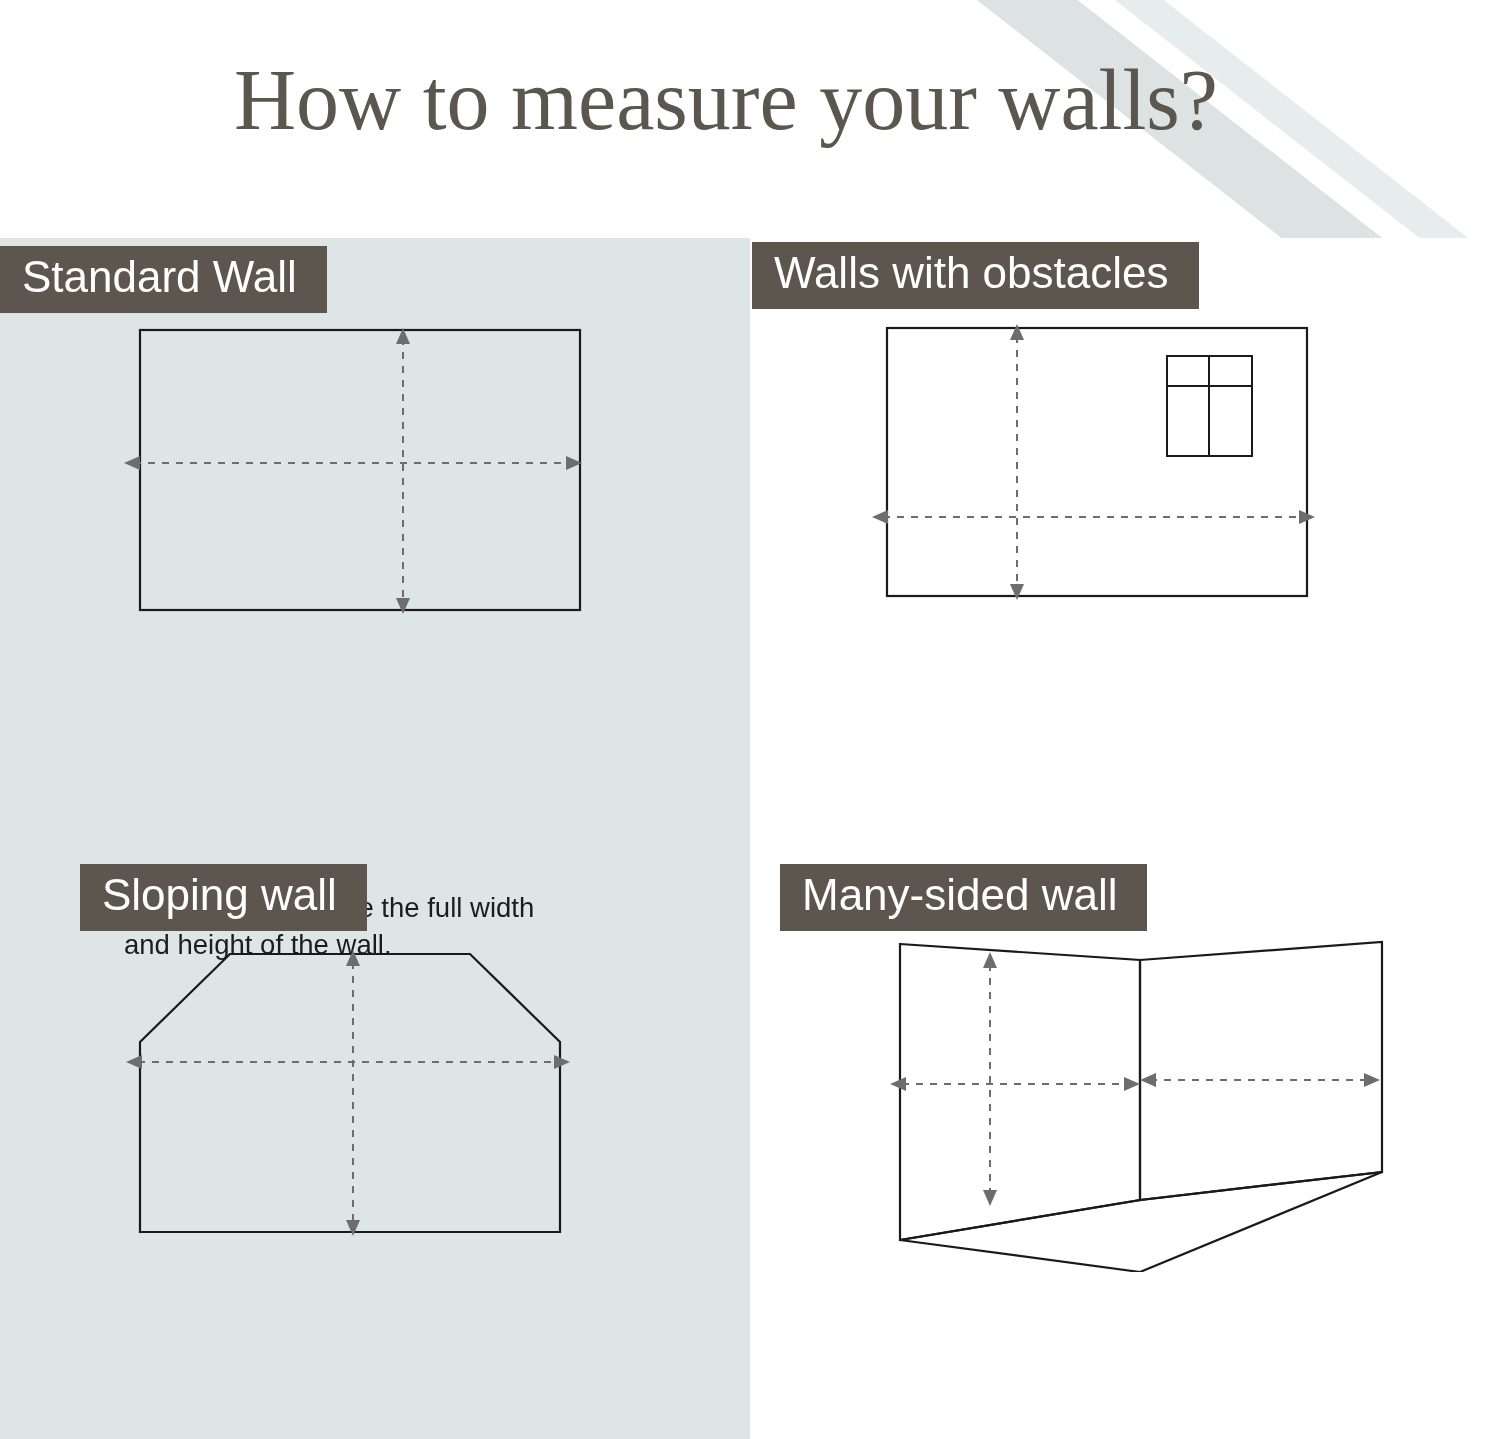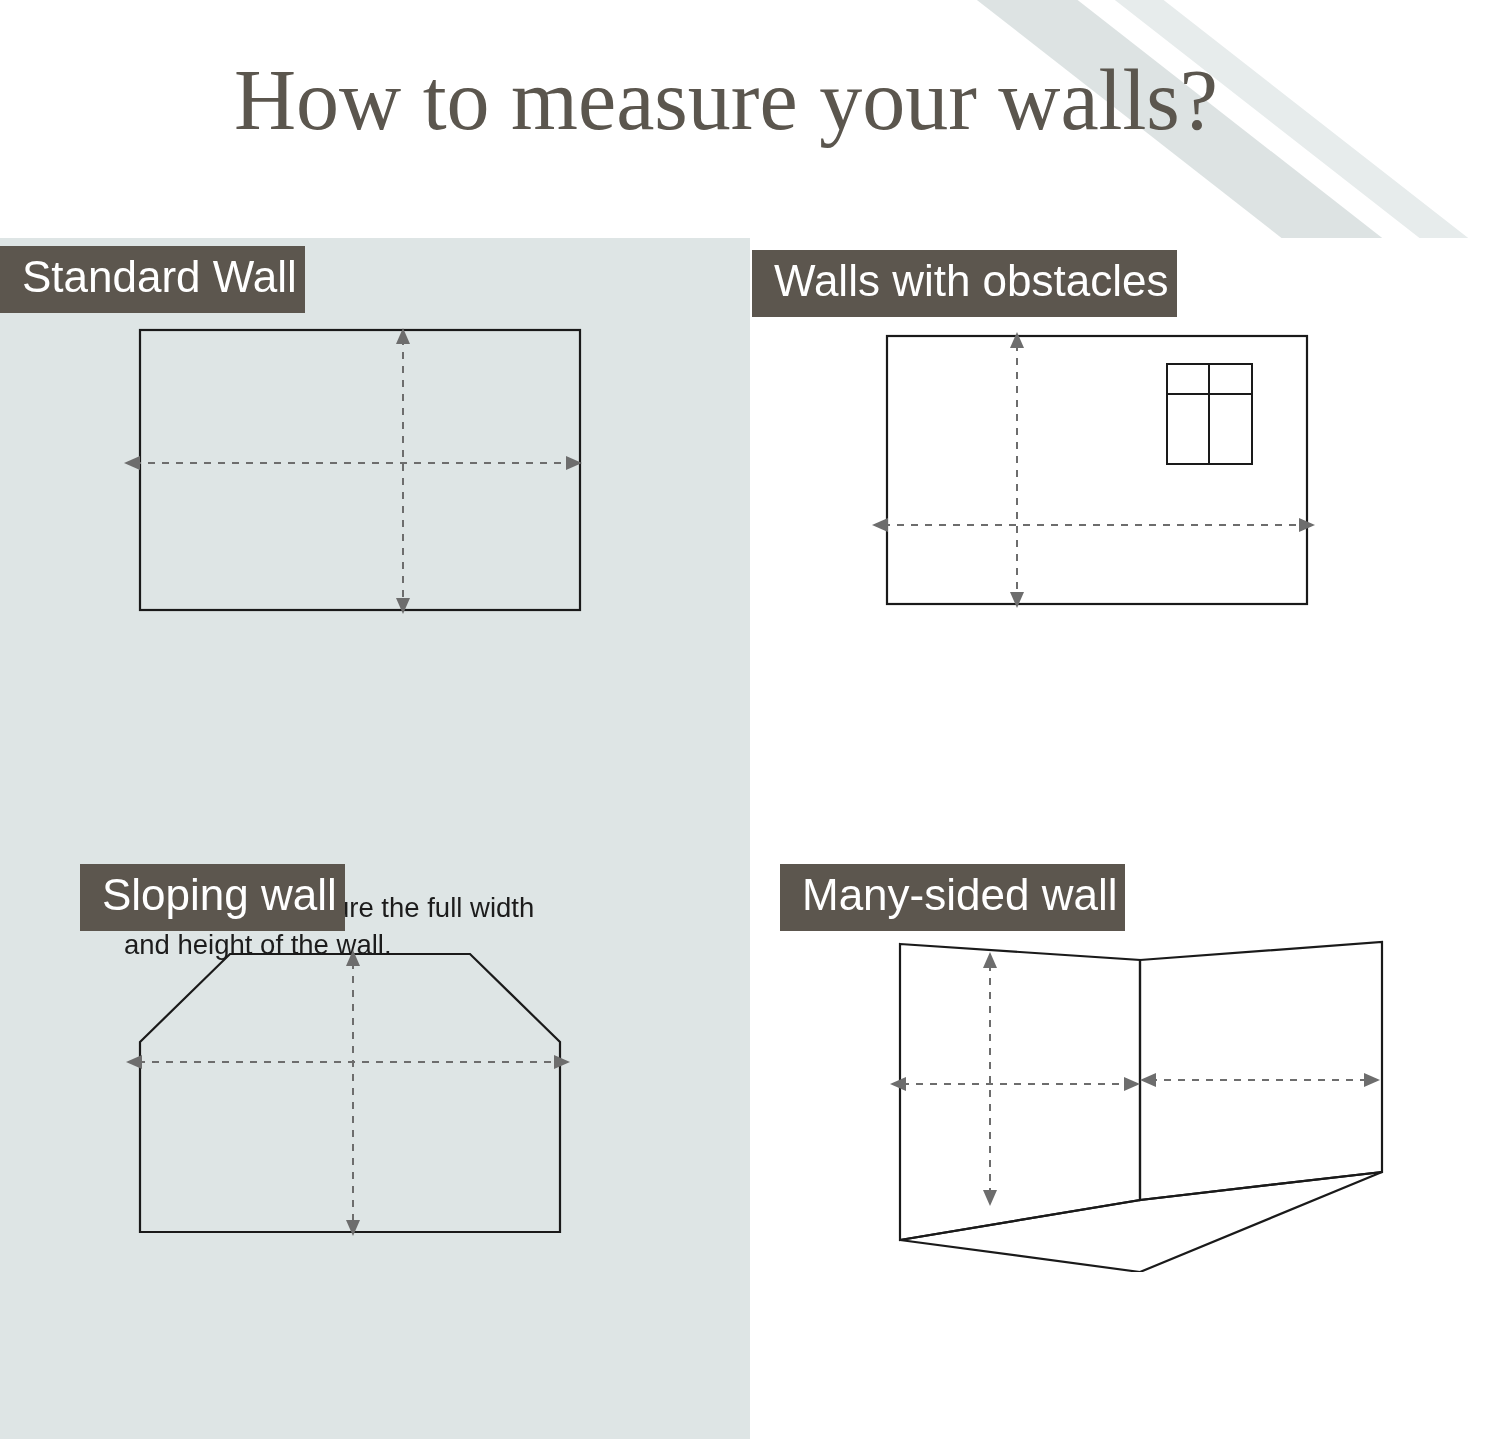--- a/index.html
+++ b/index.html
@@ -78,36 +78,36 @@
 
   .section {
     position: absolute;
   }
   .sect-label {
     display: inline-block;
     background: #5c564e;
     color: #ffffff;
     font-size: 44px;
     line-height: 1.02;
-    padding: 9px 8px 13px 22px;
+    padding: 9px 30px 13px 22px;
     white-space: nowrap;
     font-family: "Liberation Sans", sans-serif;
   }
   .caption {
     position: absolute;
     font-size: 27.5px;
     line-height: 1.34;
     color: #1c1c1c;
     white-space: pre-line;
   }
   svg { display: block; }
 
   
   #sec-standard { left: 0px;   top: 246px; }
-  #sec-obstacle { left: 752px; top: 250px; text-align: right; }
+  #sec-obstacle { left: 752px; top: 242px; text-align: right; }
   #sec-slope    { left: 0px;   top: 864px; }
   #sec-many     { left: 752px; top: 864px; }
 
   #cap-standard { left: 124px; top: 644px; width: 600px; }
 
   .drawing { position: absolute; }
   #draw-standard { left: 120px; top: 76px; }
   #draw-obstacle { left: 115px; top: 72px; }
   #draw-slope    { left: 120px; top: 68px; }
   #draw-many     { left: 130px; top: 58px; }

